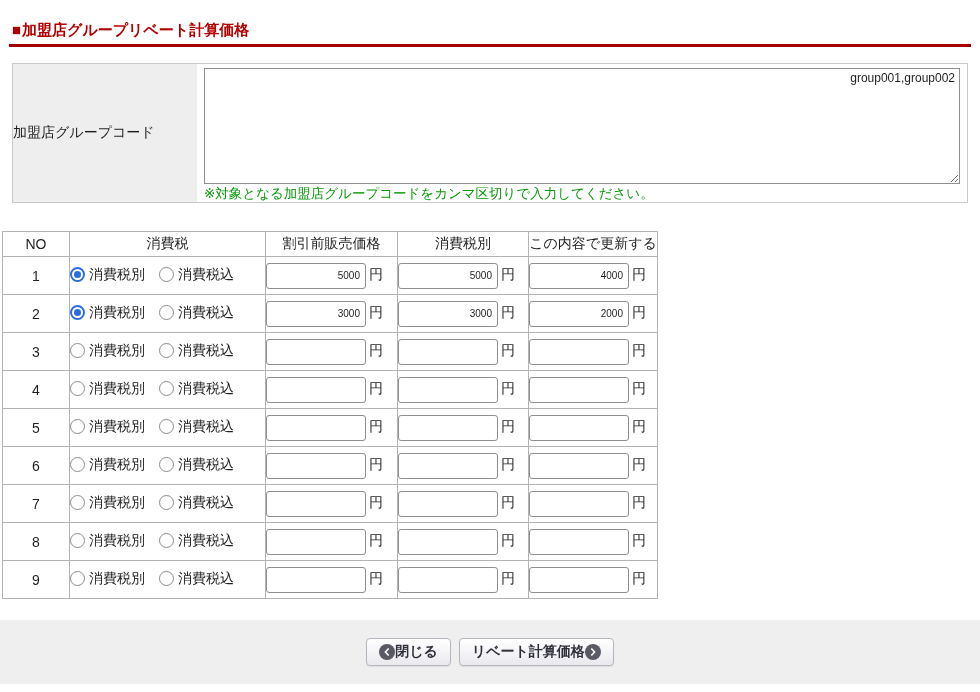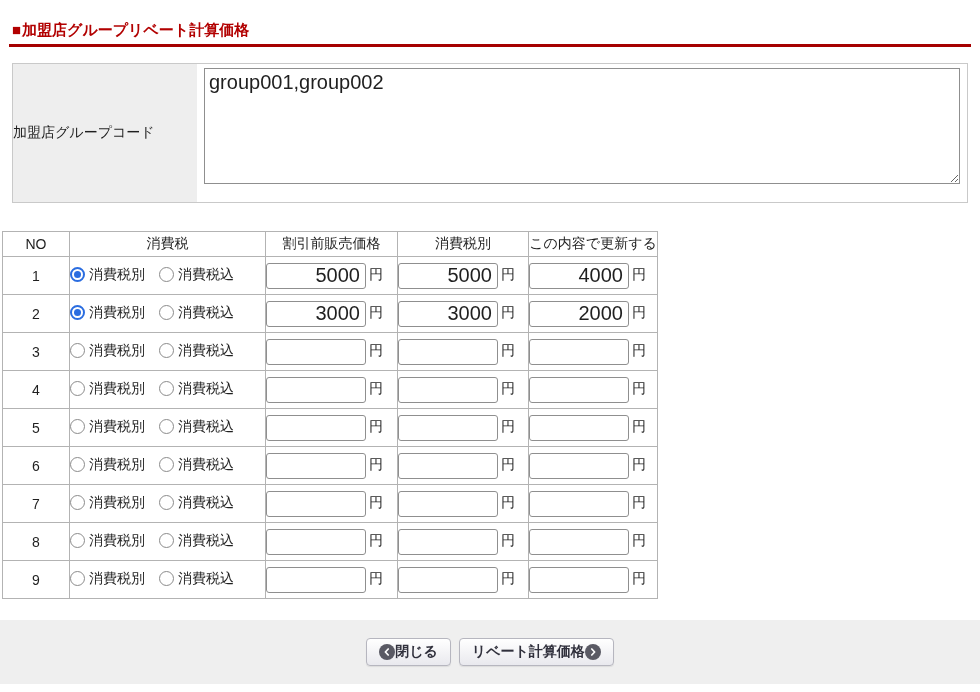--- a/index.html
+++ b/index.html
@@ -48,24 +48,25 @@
     flex: 1;
     background: #ffffff;
     padding: 4px 7px 3px 7px;
   }
   .group-textarea {
     display: block;
     width: 100%;
     height: 116px;
     border: 1px solid #8f8f8f;
     font-family: "Liberation Sans", "DejaVu Sans", sans-serif;
-    font-size: 20px;
+    font-size: 12px;
     padding: 2px 4px;
     resize: both;
     color: #1f1f1f;
+    text-align: right;
   }
   .group-note {
     margin-top: 1px;
     font-size: 13.5px;
     color: #089908;
   }
 
   
   .price-table {
     border-collapse: collapse;
@@ -118,21 +119,21 @@
     border-radius: 50%;
     background: #2b6de0;
   }
 
   .price-input {
     width: 100px; height: 26px;
     border: 1px solid #8f8f8f;
     border-radius: 3px;
     text-align: right;
     font-family: "Liberation Sans", "DejaVu Sans", sans-serif;
-    font-size: 20px;
+    font-size: 10px;
     padding: 0 5px;
     vertical-align: middle;
     color: #1f1f1f;
   }
   .yen { margin-left: 3px; }
 
   
   .footer-bar {
     margin-top: 21px;
     height: 64px;
@@ -170,20 +171,21 @@
 </head>
 <body>
 
 <div class="page-title"><span class="bullet">■</span><span>加盟店グループリベート計算価格</span></div>
 <hr class="title-rule">
 
 <div class="group-box">
   <div class="group-label-cell">加盟店グループコード</div>
   <div class="group-content-cell">
     <textarea class="group-textarea" spellcheck="false" style="">group001,group002</textarea>
+    <div class="group-note">※対象となる加盟店グループコードをカンマ区切りで入力してください。</div>
   </div>
 </div>
 
 <table class="price-table">
   <thead>
     <tr>
       <th class="th-no">NO</th>
       <th class="th-tax">消費税</th>
       <th class="th-p1">割引前販売価格</th>
       <th class="th-p2">消費税別</th>

